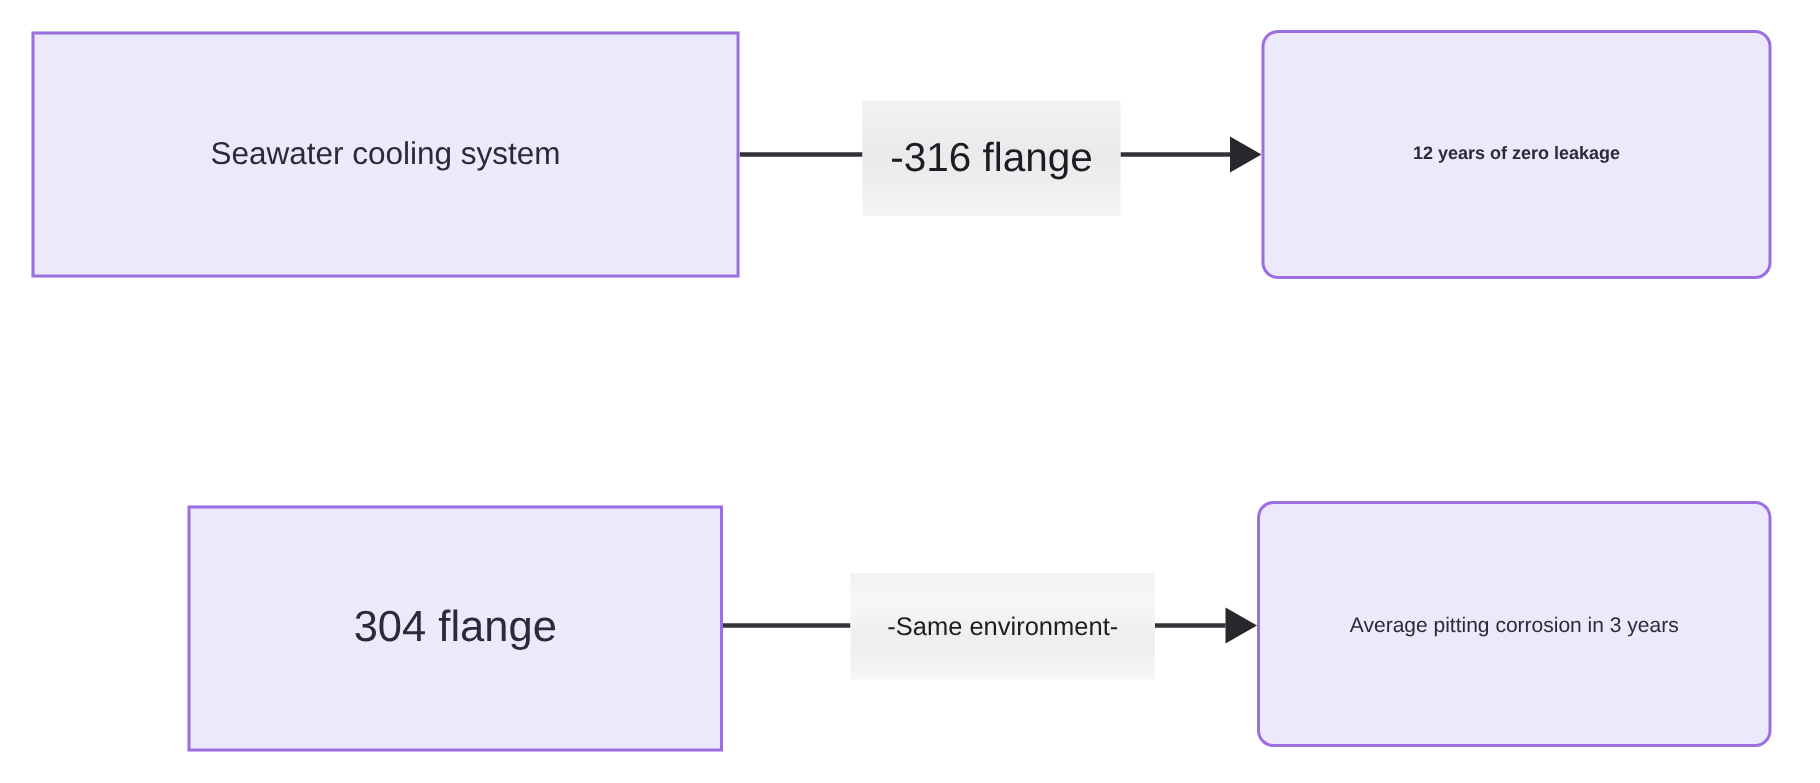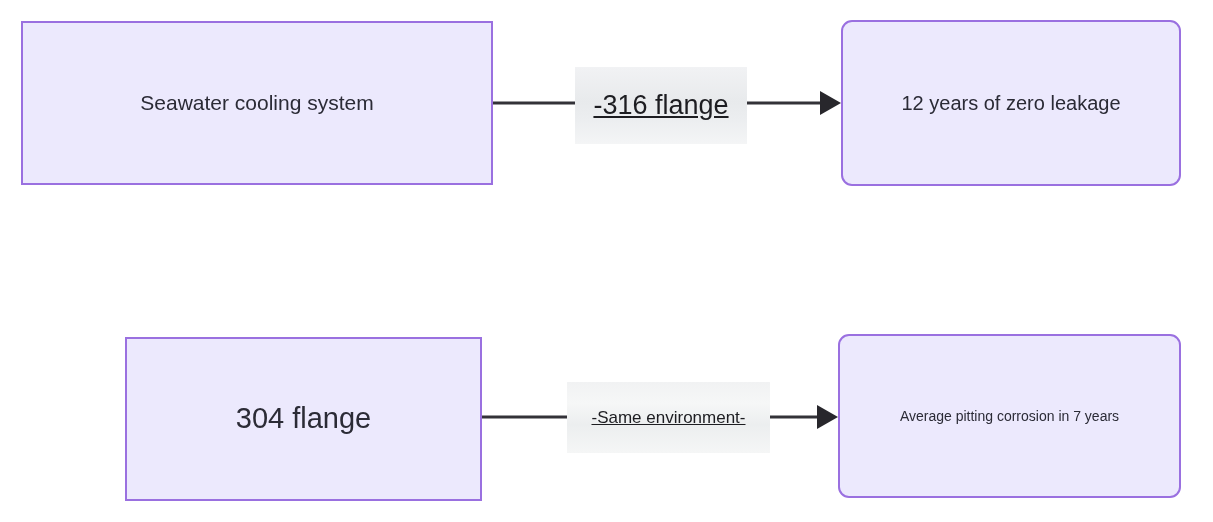--- a/index.html
+++ b/index.html
@@ -39,21 +39,21 @@
   }
   
   #node-seawater-cooling-system {
     left: 21px;  top: 21px;  width: 472px; height: 164px;
   }
   #node-seawater-cooling-system .node-label { font-size: 21px; }
 
   #node-zero-leakage {
     left: 841px; top: 20px;  width: 340px; height: 166px;
   }
-  #node-zero-leakage .node-label { font-size: 20px; }
+  #node-zero-leakage .node-label { font-size: 12px; font-weight: bold; }
 
   #node-304-flange {
     left: 81px;  top: 337px; width: 357px; height: 164px; margin-left: 44px;
   }
   #node-304-flange .node-label { font-size: 29px; }
 
   #node-pitting-corrosion {
     left: 838px; top: 334px; width: 343px; height: 164px;
   }
   #node-pitting-corrosion .node-label { font-size: 14px; }
@@ -77,21 +77,20 @@
   }
   .edge-label {
     position: absolute;
     box-sizing: border-box;
     display: flex;
     align-items: center;
     justify-content: center;
     color: #1d1d21;
     white-space: nowrap;
     background: #eceef0;
-    text-decoration: underline;
   }
   #edge-label-316-flange {
     left: 575px; top: 67px; width: 172px; height: 77px;
     font-size: 27px;
     background: linear-gradient(180deg, #f1f2f4 0%, #e8eaec 45%, #eceef0 70%, #f4f5f6 100%);
   }
   #edge-label-same-environment {
     left: 567px; top: 382px; width: 203px; height: 71px;
     font-size: 17px;
     background: linear-gradient(180deg, #f1f2f3 0%, #f6f7f7 30%, #eceeef 60%, #f5f6f6 100%);
@@ -119,20 +118,20 @@
 
   <div class="node rounded" id="node-zero-leakage">
     <span class="node-label">12 years of zero leakage</span>
   </div>
 
   <div class="node" id="node-304-flange">
     <span class="node-label">304 flange</span>
   </div>
 
   <div class="node rounded" id="node-pitting-corrosion">
-    <span class="node-label">Average pitting corrosion in 7 years</span>
+    <span class="node-label">Average pitting corrosion in 3 years</span>
   </div>
 
   <div class="edge-label" id="edge-label-316-flange">-316 flange</div>
 
   <div class="edge-label" id="edge-label-same-environment">-Same environment-</div>
 
 </div>
 
 </body></html>

